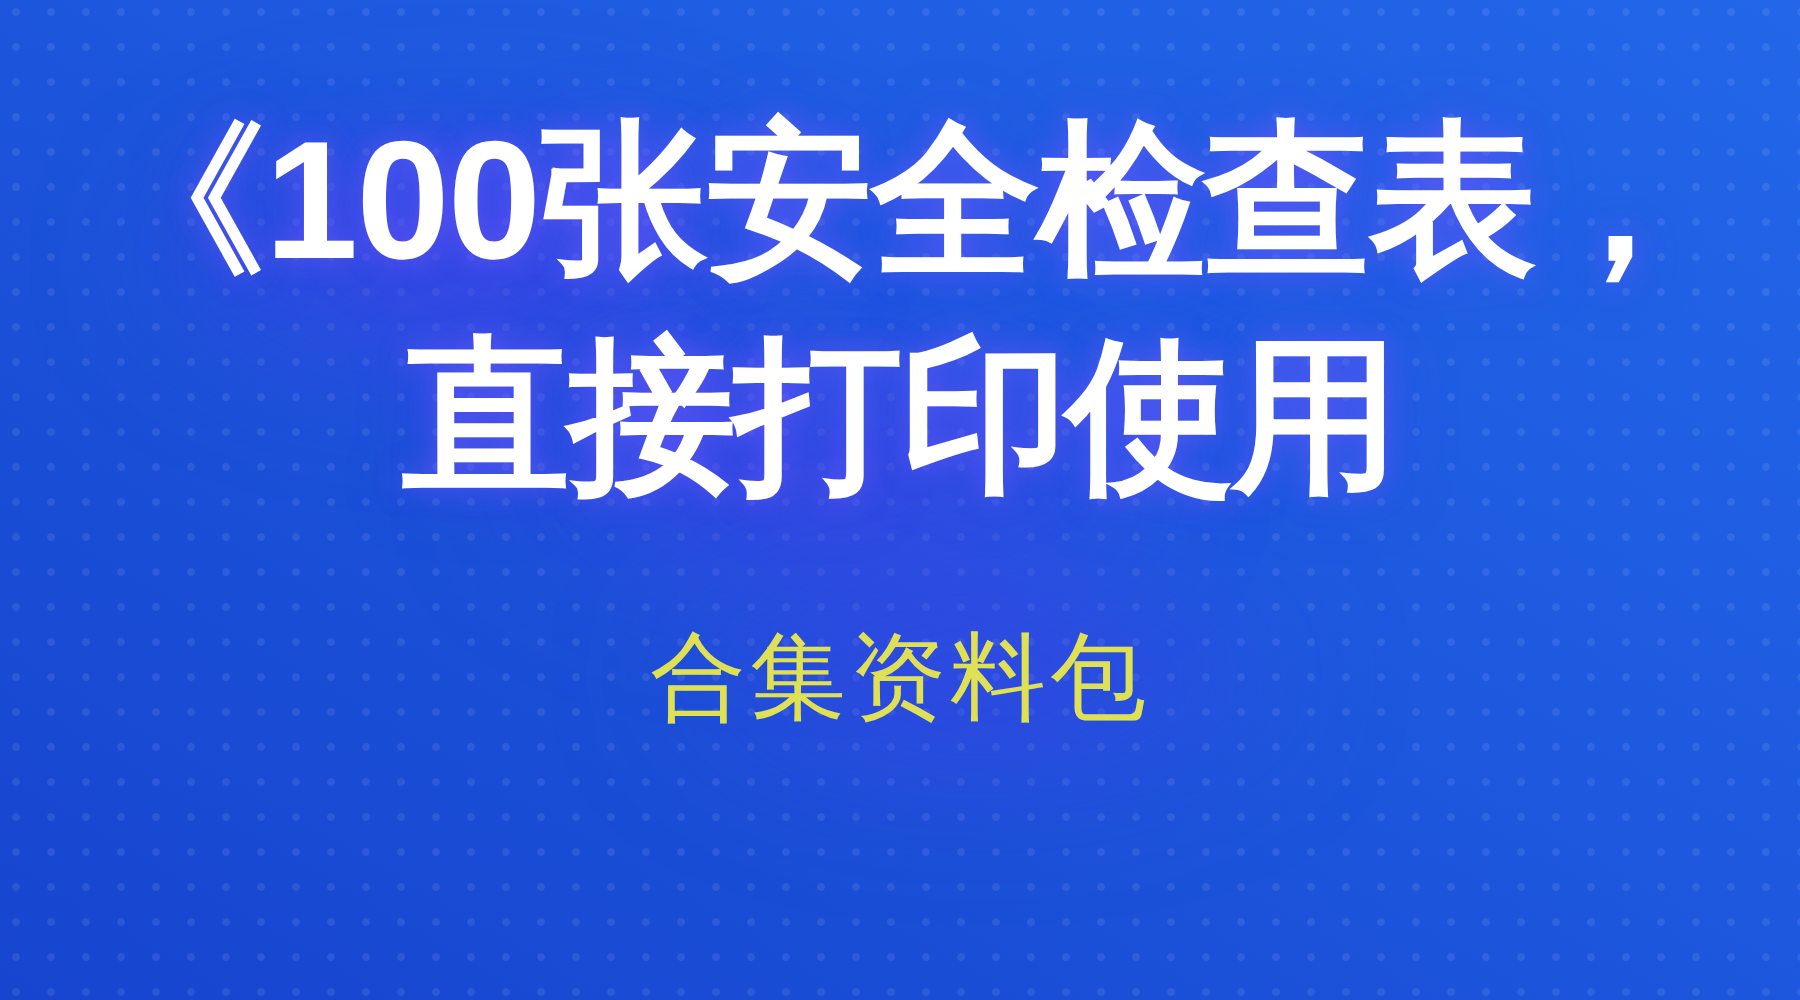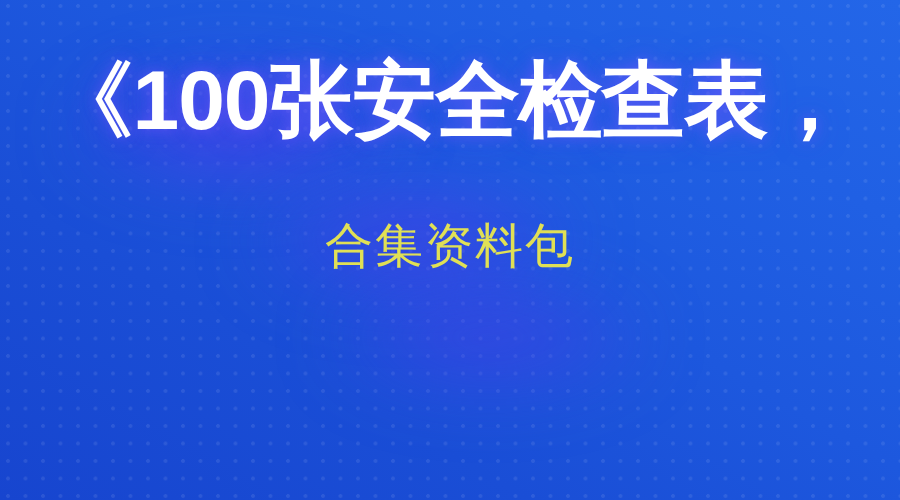--- a/index.html
+++ b/index.html
@@ -71,21 +71,21 @@
   #content {
     position: relative;
     z-index: 3;
     height: 100%;
     display: flex;
     flex-direction: column;
     align-items: center;
   }
 
   .headline {
-    margin: 16px;
+    margin: 2px;
     width: 100%;
     text-align: center;
     color: #ffffff;
     font-weight: 700;
     font-size: 84px;
     line-height: 104px;
     letter-spacing: -1px;
     white-space: nowrap;
     text-shadow:
       0 0 14px rgba(120,90,255,0.55),
@@ -115,18 +115,19 @@
   <div id="dots"></div>
 
   <div id="glow-a"></div>
   <div id="glow-b"></div>
   <div id="glow-c"></div>
 
   <div id="content">
 
     <h1 class="headline" id="line-1">《100张安全检查表，</h1>
 
+    <h1 class="headline" id="line-2">直接打印使用</h1>
 
 
     <p class="subtitle">合集资料包</p>
 
   </div>
 </div>
 
 </body></html>

